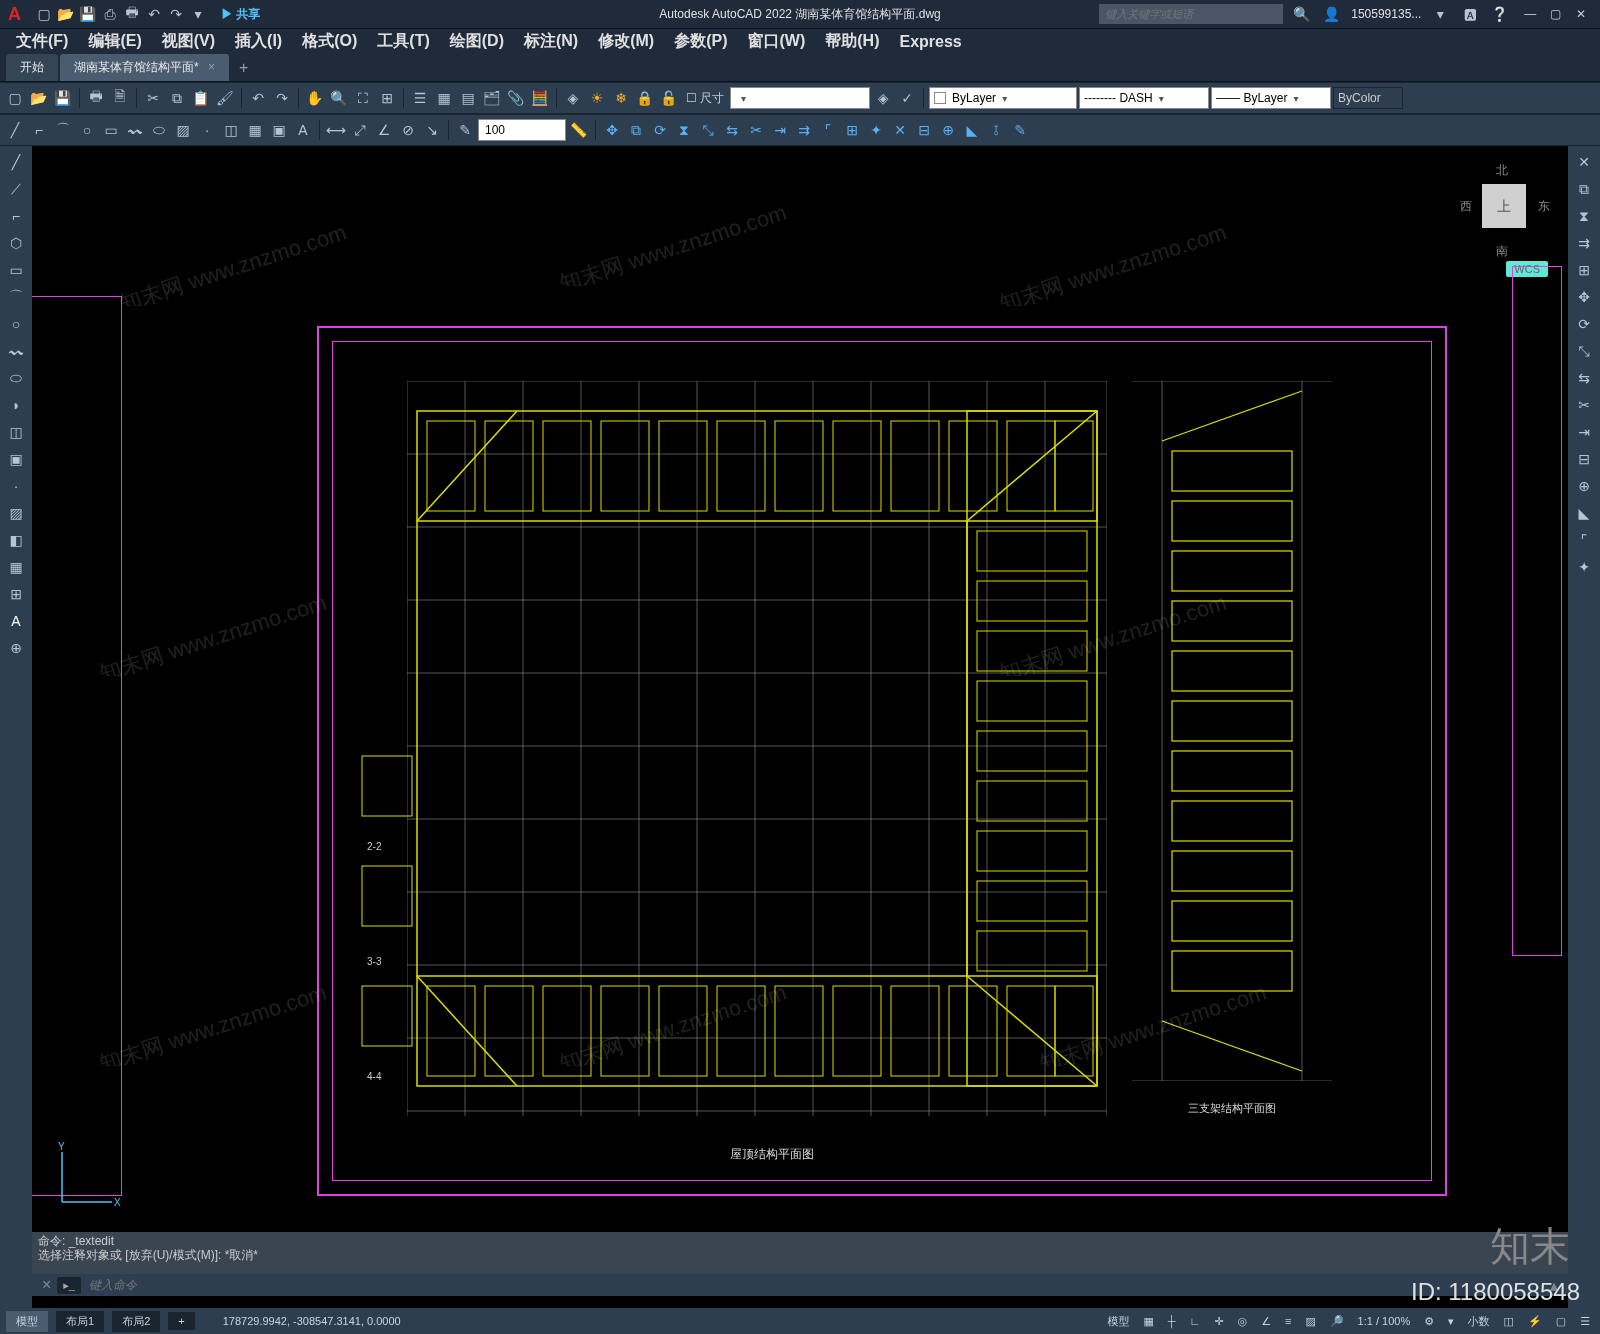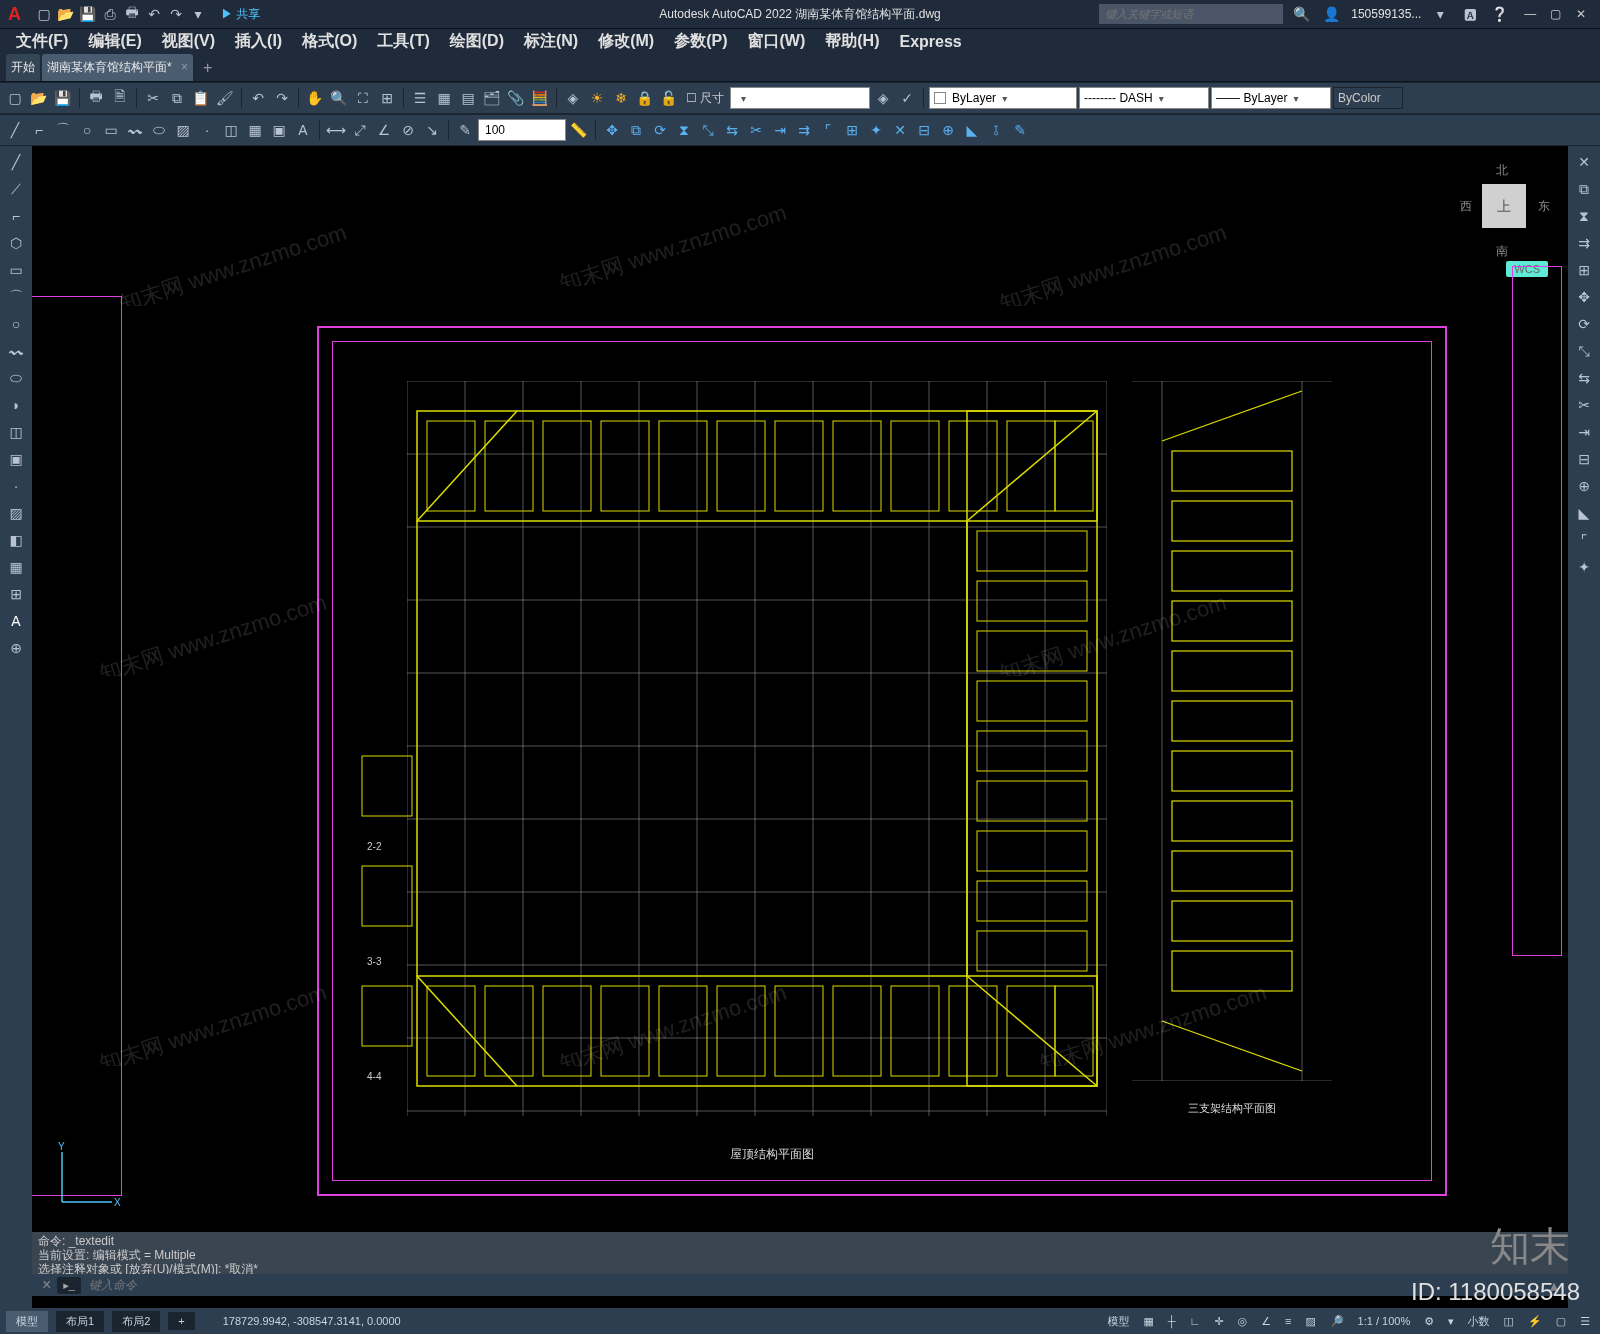--- a/index.html
+++ b/index.html
@@ -3,34 +3,34 @@
 <meta charset="utf-8">
 <style>
 * { margin: 0; padding: 0; box-sizing: border-box; font-family: "Microsoft YaHei", Arial, sans-serif; }
 body { width: 1600px; height: 1334px; background: #000; overflow: hidden; position: relative; }
 
 
 .titlebar { height: 28px; background: #1f2a3a; display: flex; align-items: center; color: #ddd; font-size: 12px; position: relative; }
 .titlebar .a-logo { color: #d22; font-weight: bold; font-size: 18px; padding: 0 8px; }
 .titlebar .qat { display: flex; gap: 4px; padding: 0 6px; }
 .titlebar .qat span { width: 18px; height: 18px; display: inline-flex; align-items: center; justify-content: center; color: #b8c4d4; cursor: pointer; }
-.titlebar .share { color: #4fc3f7; margin-left: 8px; font-size: 12px; }
+.titlebar .share { color: #4fc3f7; margin-left: 8px; font-size: 12px; font-weight: bold; }
 .titlebar .title-center { position: absolute; left: 50%; transform: translateX(-50%); color: #e0e0e0; }
 .titlebar .rt { margin-left: auto; display: flex; align-items: center; gap: 8px; padding-right: 8px; }
 .titlebar .search { width: 184px; height: 20px; background: #4a5568; border: none; color: #ccc; padding: 0 6px; font-size: 11px; font-style: italic; }
 .titlebar .user { color: #e0e0e0; font-size: 12px; }
 .titlebar .win-btns span { width: 22px; text-align: center; color: #ccc; cursor: pointer; display: inline-block; }
 
 
 .menubar { height: 26px; background: #1f2a3a; display: flex; align-items: center; padding: 0 6px; border-top: 1px solid #0a1520; }
 .menubar span { color: #e0e0e0; font-size: 16px; padding: 4px 10px; cursor: pointer; font-weight: bold; }
 
 
 .tabstrip { height: 28px; background: #1f2a3a; display: flex; align-items: flex-end; padding-left: 6px; border-bottom: 1px solid #0a1520; }
-.tab { background: #344556; color: #e8e8e8; font-size: 12px; padding: 5px 5px; border-radius: 3px 3px 0 0; margin-right: 2px; cursor: pointer; margin-top: 16px; }
+.tab { background: #344556; color: #e8e8e8; font-size: 12px; padding: 5px 14px; border-radius: 3px 3px 0 0; margin-right: 2px; cursor: pointer; margin-top: 16px; }
 .tab.active { background: #4a5c70; }
 .tab .close { margin-left: 6px; color: #99a; }
 .tab-plus { color: #99a; padding: 4px 8px; cursor: pointer; }
 
 
 .toolbar { height: 32px; background: #2d3e50; border-top: 1px solid #1a2530; border-bottom: 1px solid #1a2530; display: flex; align-items: center; padding: 0 4px; gap: 2px; }
 .tbtn { width: 22px; height: 22px; display: inline-flex; align-items: center; justify-content: center; color: #b8c4d4; cursor: pointer; font-size: 14px; border-radius: 2px; }
 .tsep { width: 1px; height: 20px; background: #1a2530; margin: 0 3px; }
 .tinput { height: 22px; background: #fff; border: 1px solid #888; padding: 0 6px; font-size: 12px; }
 .tdrop { height: 22px; background: #fff; border: 1px solid #888; font-size: 12px; padding: 0 4px; display: flex; align-items: center; gap: 6px; cursor: pointer; }
@@ -462,21 +462,20 @@
       <text x="0" y="60" fill="#fff" font-size="22" transform="rotate(-18 150 50)">知末网 www.znzmo.com</text>
     </svg>
   <svg class="wmtext" style="left:1000px;top:820px;width:300px;height:100px">
       <text x="0" y="60" fill="#fff" font-size="22" transform="rotate(-18 150 50)">知末网 www.znzmo.com</text>
     </svg>
 </div>
 
 <div class="cmdarea">
   <div class="hist">
     <div>命令: _textedit</div>
-    <div>当前设置: 编辑模式 = Multiple</div>
     <div>选择注释对象或 [放弃(U)/模式(M)]: *取消*</div>
   </div>
 </div>
 <div class="cmdline">
   <span style="color:#888;padding:0 6px">×</span>
   <span class="prompt">▸_</span>
   <input placeholder="键入命令" style="">
   <span style="color:#888;padding:0 6px">▴</span>
 </div>
 

